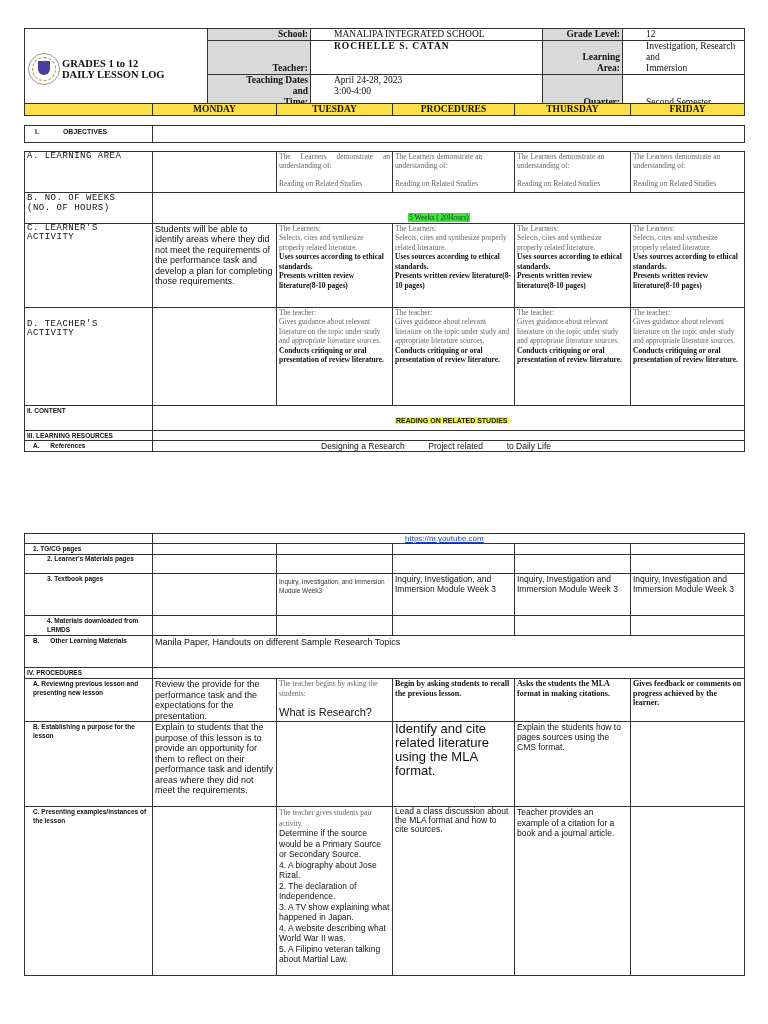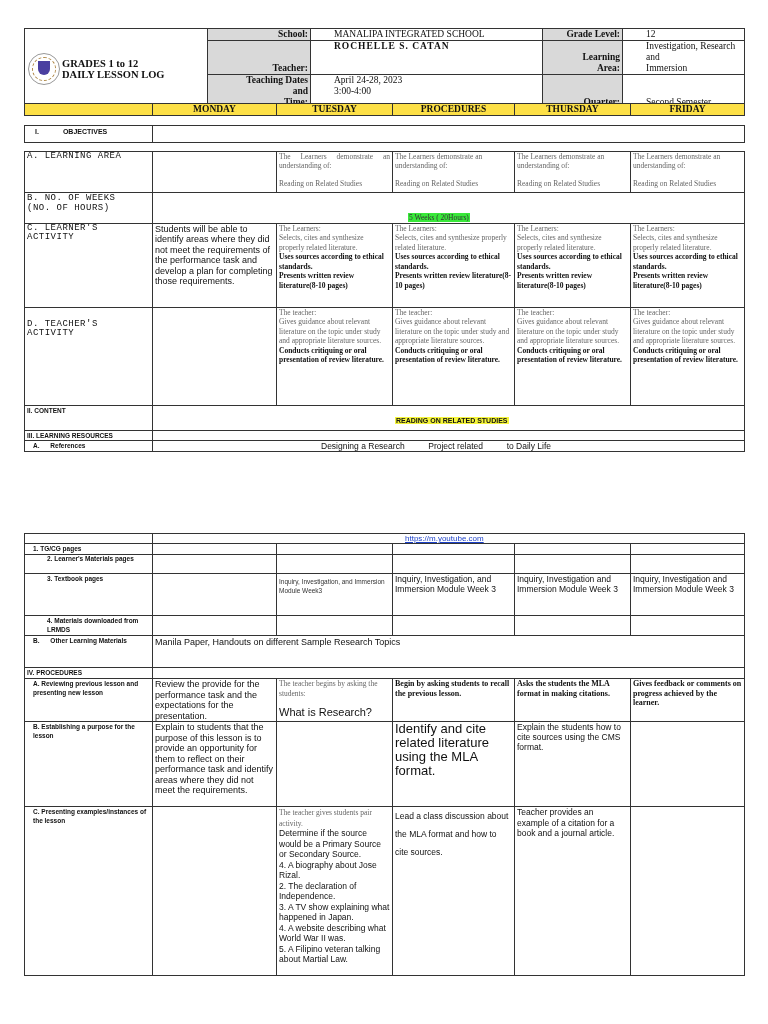--- a/index.html
+++ b/index.html
@@ -235,33 +235,33 @@
     <td><span class="dim" style="font-size:7.5px;line-height:9px">The teacher begins by asking the students:</span><br><br><span style="font-size:11px">What is Research?</span></td>
     <td class="times-b">Begin by asking students to recall the previous lesson.</td>
     <td class="times-b">Asks the students the MLA format in making citations.</td>
     <td class="times-b">Gives feedback or comments on progress achieved by the learner.</td>
   </tr>
   <tr style="height:85px">
     <td class="small-lbl" style="padding-left:8px; line-height:9px">B.      Establishing a purpose for the lesson</td>
     <td class="mon">Explain to students that the purpose of this lesson is to provide an opportunity for them to reflect on their performance task and identify areas where they did not meet the requirements.</td>
     <td></td>
     <td style="font-size:13px;line-height:14px">Identify and cite related literature using the MLA format.</td>
-    <td style="font-size:8.5px;line-height:10px">Explain the students how to cite sources using the CMS format.</td>
+    <td style="font-size:8.5px;line-height:10px">Explain the students how to pages sources using the CMS format.</td>
     <td></td>
   </tr>
   <tr style="height:169px">
     <td class="small-lbl" style="padding-left:8px; line-height:9px">C.      Presenting examples/instances of the lesson</td>
     <td></td>
     <td style="font-size:8.5px; line-height:10.5px">
       <span class="dim" style="font-size:7.5px;line-height:9px">The teacher gives students pair activity.</span><br>
       <span>Determine if the source would be a Primary Source or Secondary Source.</span><br>
       <span>4. A biography about Jose Rizal.</span><br>
       <span>2. The declaration of Independence.</span><br>
       <span>3. A TV show explaining what happened in Japan.</span><br>
       <span>4. A website describing what World War II was.</span><br>
       <span>5. A Filipino veteran talking about Martial Law.</span>
     </td>
-    <td style="font-size:8.5px;line-height:18px">Lead a class discussion about the MLA format and how to cite sources.</td>
+    <td style="font-size:8.5px;line-height:9px">Lead a class discussion about the MLA format and how to cite sources.</td>
     <td style="font-size:8.5px;line-height:10.5px">Teacher provides an example of a citation for a book and a journal article.</td>
     <td></td>
   </tr>
 </tbody>
   </table>
 
 </body></html>

